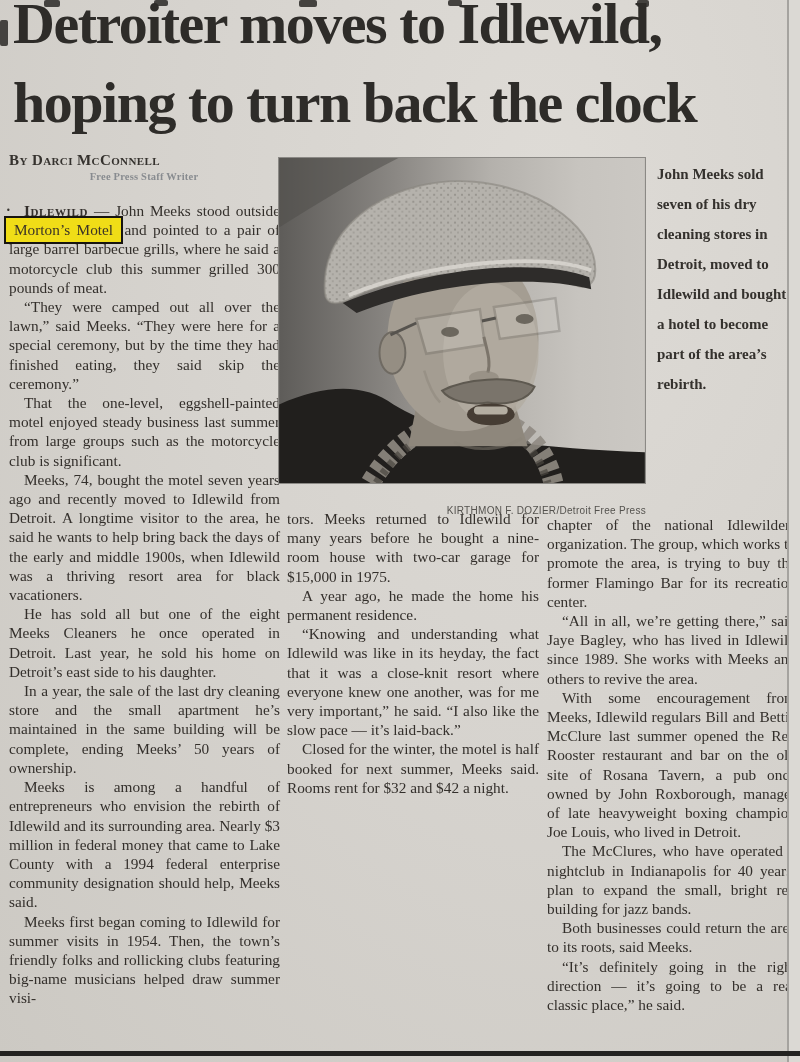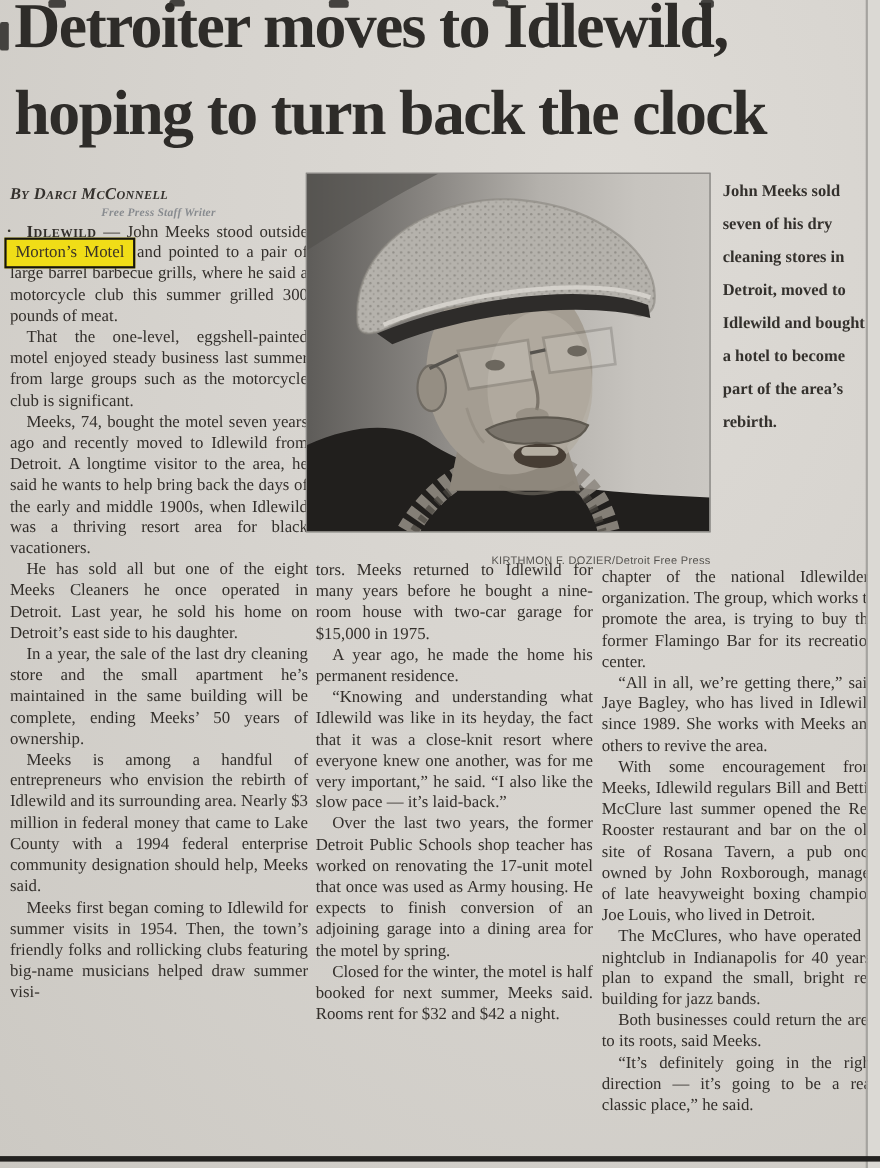--- a/index.html
+++ b/index.html
@@ -9,21 +9,21 @@
         background:radial-gradient(ellipse at 68% 18%, #dedbd6 0%, #d6d3ce 48%, #ccc9c3 100%);
         color:#2f2c28;}
   
   .artifact{position:absolute;background:#44423f;border-radius:2px;}
   
   .headline{position:absolute;left:13px;top:-16px;margin:0;
             font-size:58px;font-weight:700;letter-spacing:-1.5px;
             color:#2e2c29;line-height:79px;white-space:nowrap;}
   .headline span{display:block;}
   
-  .byline{position:absolute;left:9px;top:169px;width:270px;font-style:italic;}
+  .byline{position:absolute;left:9px;top:152px;width:270px;}
   .byline .author{font-size:15px;font-weight:700;font-variant:small-caps;
                   letter-spacing:.4px;color:#35322e;}
   .byline .staff{font-size:10.5px;font-weight:700;color:#757a80;opacity:.8;
                  margin-top:2px;letter-spacing:.2px;text-align:center;}
   
   .col{position:absolute;font-size:15.3px;line-height:19.2px;
        text-align:justify;color:#332f2b;}
   .col-left{left:9px;top:201px;width:271px;}
   .col-middle{left:287px;top:509px;width:252px;}
   .col-right{left:547px;top:515px;width:249px;}
@@ -70,20 +70,21 @@
 
   <div class="byline">
     <div class="author">By Darci McConnell</div>
     <div class="staff">Free Press Staff Writer</div>
   </div>
 
   <div class="bullet">·</div>
 
   <div class="col col-left">
     <p class="para intro"><span class="dateline">Idlewild</span><span> — John Meeks stood outside </span><span class="highlight">Morton’s Motel</span><span> and pointed to a pair of large barrel barbecue grills, where he said a motorcycle club this summer grilled 300 pounds of meat.</span></p>
+    <p class="para indent">“They were camped out all over the lawn,” said Meeks. “They were here for a special ceremony, but by the time they had finished eating, they said skip the ceremony.”</p>
     <p class="para indent">That the one-level, eggshell-painted motel enjoyed steady business last summer from large groups such as the motorcycle club is significant.</p>
     <p class="para indent">Meeks, 74, bought the motel seven years ago and recently moved to Idlewild from Detroit. A longtime visitor to the area, he said he wants to help bring back the days of the early and middle 1900s, when Idlewild was a thriving resort area for black vacationers.</p>
     <p class="para indent">He has sold all but one of the eight Meeks Cleaners he once operated in Detroit. Last year, he sold his home on Detroit’s east side to his daughter.</p>
     <p class="para indent">In a year, the sale of the last dry cleaning store and the small apartment he’s maintained in the same building will be complete, ending Meeks’ 50 years of ownership.</p>
     <p class="para indent">Meeks is among a handful of entrepreneurs who envision the rebirth of Idlewild and its surrounding area. Nearly $3 million in federal money that came to Lake County with a 1994 federal enterprise community designation should help, Meeks said.</p>
     <p class="para indent">Meeks first began coming to Idlewild for summer visits in 1954. Then, the town’s friendly folks and rollicking clubs featuring big-name musicians helped draw summer visi-</p>
   </div>
 
   <figure class="photo">
     <svg viewBox="0 0 368 327" xmlns="http://www.w3.org/2000/svg">
@@ -143,21 +144,20 @@
   </figure>
 
   <div class="credit">KIRTHMON F. DOZIER/Detroit Free Press</div>
 
   <aside class="caption">John Meeks sold seven of his dry cleaning stores in Detroit, moved to Idlewild and bought a hotel to become part of the area’s rebirth.</aside>
 
   <div class="col col-middle">
     <p class="para">tors. Meeks returned to Idlewild for many years before he bought a nine-room house with two-car garage for $15,000 in 1975.</p>
     <p class="para indent">A year ago, he made the home his permanent residence.</p>
     <p class="para indent">“Knowing and understanding what Idlewild was like in its heyday, the fact that it was a close-knit resort where everyone knew one another, was for me very important,” he said. “I also like the slow pace — it’s laid-back.”</p>
-    <p class="para indent">Over the last two years, the former Detroit Public Schools shop teacher has worked on renovating the 17-unit motel that once was used as Army housing. He expects to finish conversion of an adjoining garage into a dining area for the motel by spring.</p>
     <p class="para indent">Closed for the winter, the motel is half booked for next summer, Meeks said. Rooms rent for $32 and $42 a night.</p>
   </div>
 
   <div class="col col-right">
     <p class="para">chapter of the national Idlewilders organization. The group, which works to promote the area, is trying to buy the former Flamingo Bar for its recreation center.</p>
     <p class="para indent">“All in all, we’re getting there,” said Jaye Bagley, who has lived in Idlewild since 1989. She works with Meeks and others to revive the area.</p>
     <p class="para indent">With some encouragement from Meeks, Idlewild regulars Bill and Bettie McClure last summer opened the Red Rooster restaurant and bar on the old site of Rosana Tavern, a pub once owned by John Roxborough, manager of late heavyweight boxing champion Joe Louis, who lived in Detroit.</p>
     <p class="para indent">The McClures, who have operated a nightclub in Indianapolis for 40 years, plan to expand the small, bright red building for jazz bands.</p>
     <p class="para indent">Both businesses could return the area to its roots, said Meeks.</p>
     <p class="para indent">“It’s definitely going in the right direction — it’s going to be a real classic place,” he said.</p>

